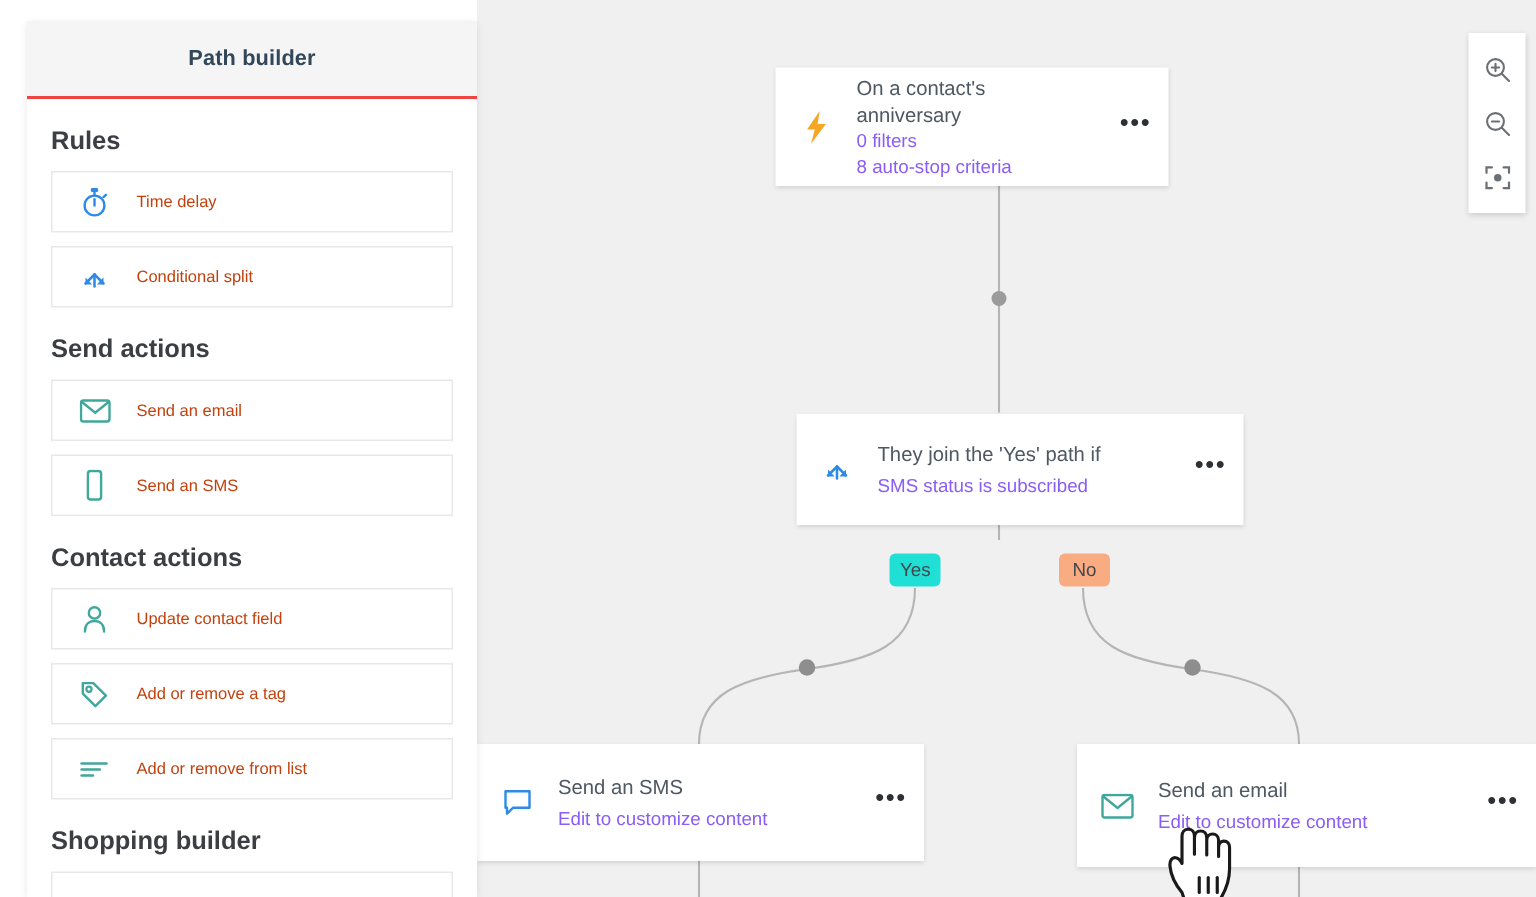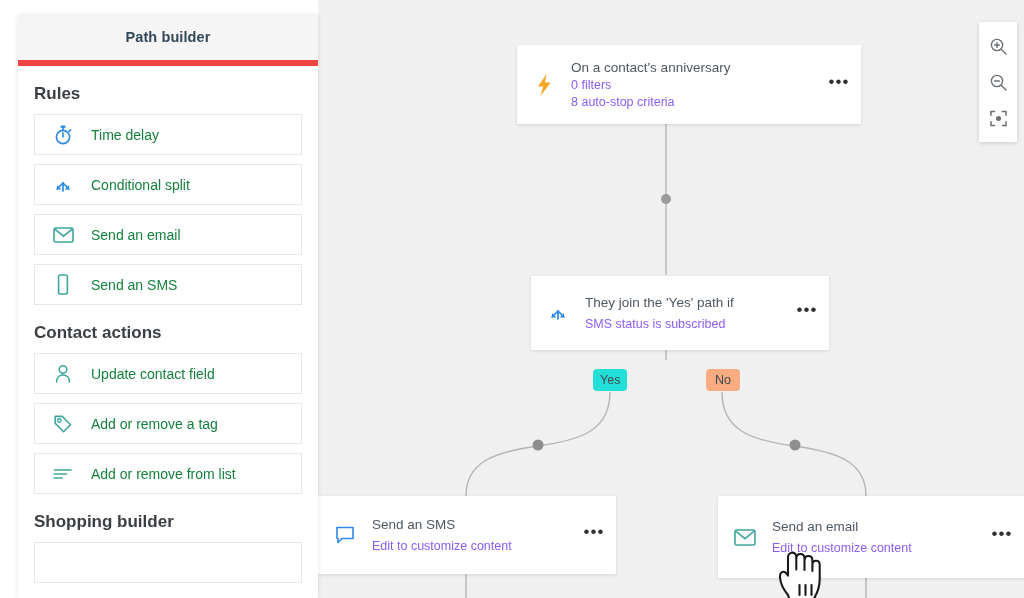--- a/index.html
+++ b/index.html
@@ -30,21 +30,21 @@
     position: absolute;
     left: 18px; top: 14px;
     width: 300px; height: 584px;
     background: #ffffff;
     box-shadow: 0 1px 5px rgba(0,0,0,0.10);
     overflow: hidden;
   }
   .sidebar-header {
     height: 52px;
     background: #f5f5f5;
-    border-bottom: 6px solid #ef4444;
+    border-bottom: 2px solid #ef4444;
     display: flex; align-items: center; justify-content: center;
   }
   .sidebar-title {
     font-size: 14.5px; font-weight: bold; color: #33475b;
     letter-spacing: .1px;
   }
   .sidebar-body { padding: 0 16px; }
   .group-title {
     font-size: 17px; color: #3b3f44;
     margin: 18px 0 10px 0;
@@ -56,21 +56,21 @@
     background: #ffffff;
     display: flex; align-items: center;
     margin-bottom: 9px;
     cursor: pointer;
   }
   .action-icon {
     width: 56px; display: flex; align-items: center; justify-content: center;
     flex: 0 0 56px;
   }
   .action-label {
-    font-size: 14px; color: #15803d;
+    font-size: 11px; color: #c2410c;
   }
 
   
   .node {
     position: absolute;
     background: #ffffff;
     box-shadow: 0 1px 3px rgba(0,0,0,0.12);
     display: flex; align-items: center;
     cursor: pointer;
   }
@@ -141,21 +141,21 @@
       <circle cx="220" cy="445" r="5.5" fill="#8e8e8e"></circle>
 
       <path d="M404,392 C404,430 432,440 476,446 C520,452 548,462 548,496" stroke="#b5b5b5" stroke-width="1.4" fill="none"></path>
       <circle cx="477" cy="445" r="5.5" fill="#8e8e8e"></circle>
 
       <line x1="148" y1="574" x2="148" y2="598" stroke="#b5b5b5" stroke-width="1.4"></line>
 
       <line x1="548" y1="578" x2="548" y2="598" stroke="#b5b5b5" stroke-width="1.4"></line>
     </svg>
 
-    <div class="node" style="left:199px; top:45px; width:344px; height:79px;">
+    <div class="node" style="left:199px; top:45px; width:262px; height:79px;">
       <div class="node-icon">
         <svg width="17" height="22" viewBox="0 0 17 22" aria-hidden="true">
           <path d="M10.5 0 L2 12.4 L7.2 12.4 L4.6 22 L14.6 8.6 L9 8.6 Z" fill="#f5a623"></path>
         </svg>
       </div>
       <div class="node-text">
         <div class="node-title">On a contact's anniversary</div>
         <div class="node-sub">0 filters</div>
         <div class="node-sub">8 auto-stop criteria</div>
       </div>
@@ -294,20 +294,21 @@
               <path d="M10 8 L4 14"></path>
               <path d="M10 8 L16 14"></path>
             </g>
             <path d="M4 10 L4 14.6 L8.4 14.6 Z" fill="#2e8ae6"></path>
             <path d="M16 10 L16 14.6 L11.6 14.6 Z" fill="#2e8ae6"></path>
           </svg>
         </div>
         <div class="action-label">Conditional split</div>
       </div>
 
+      <div class="group-title">Send actions</div>
 
       <div class="action-card">
         <div class="action-icon">
           <svg width="21" height="16" viewBox="0 0 21 16" aria-hidden="true">
             <rect x="1" y="1" width="19" height="14" rx="1.6" fill="none" stroke="#3fa79b" stroke-width="1.6"></rect>
             <path d="M1.8 2.2 L10.5 9.2 L19.2 2.2" fill="none" stroke="#3fa79b" stroke-width="1.6" stroke-linecap="round"></path>
           </svg>
         </div>
         <div class="action-label">Send an email</div>
       </div>

